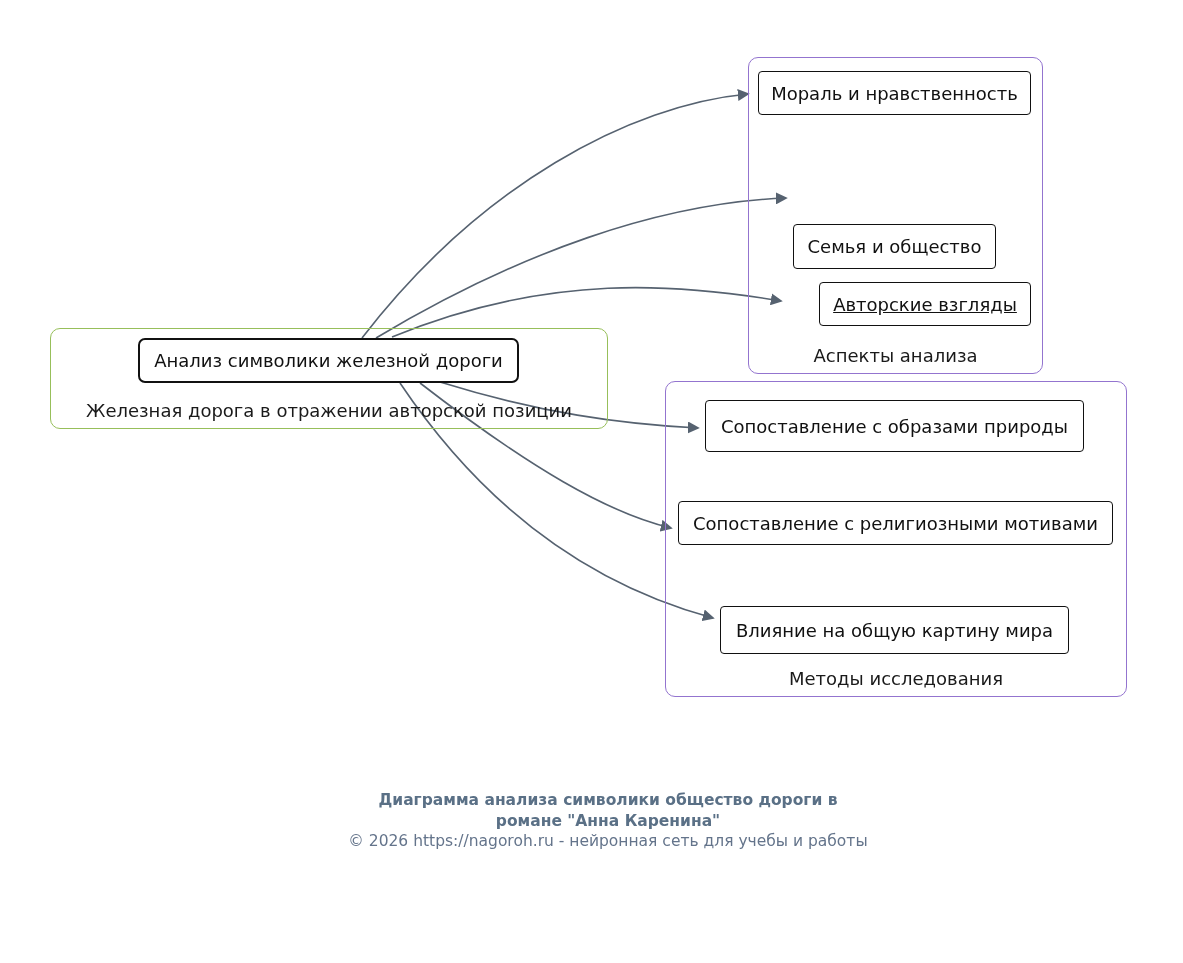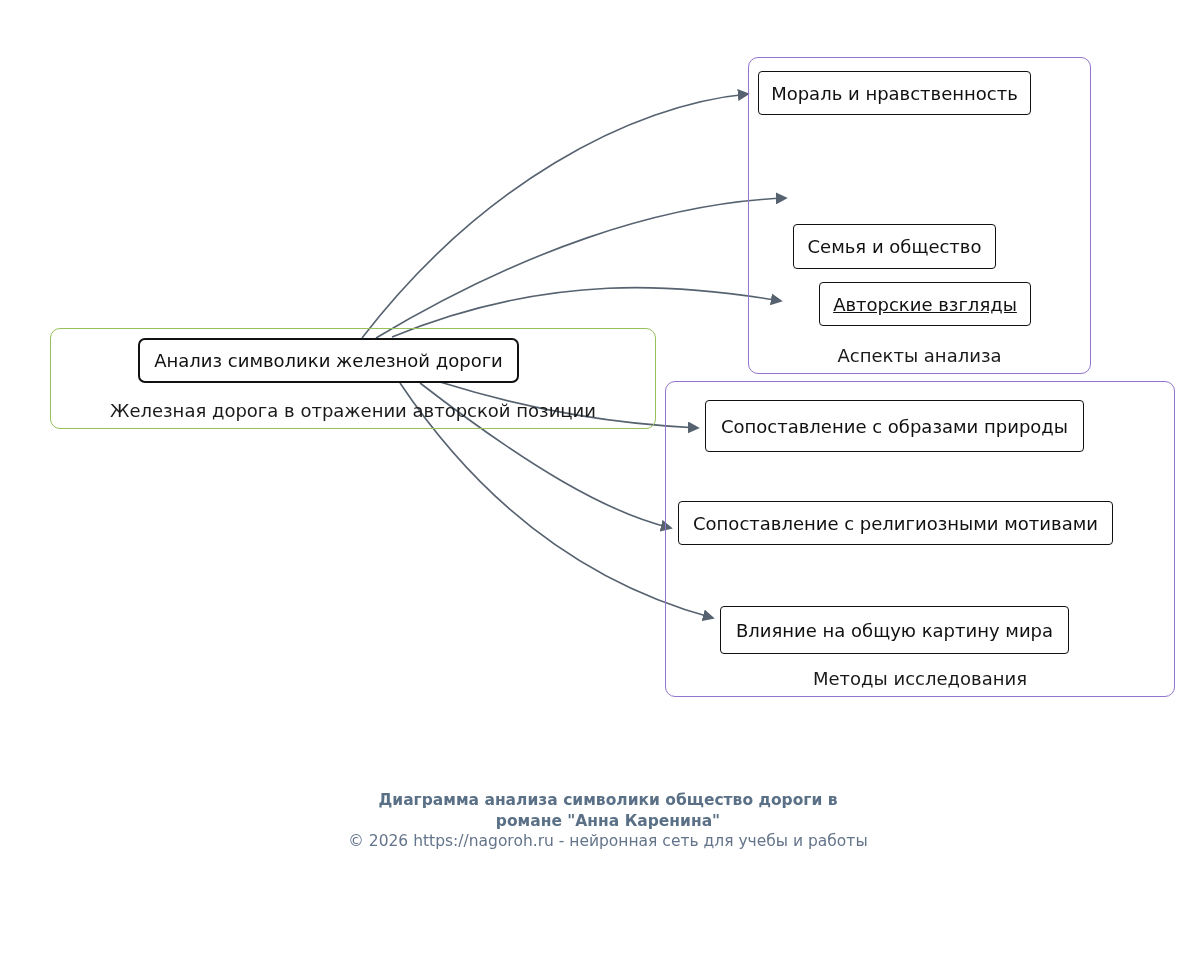--- a/index.html
+++ b/index.html
@@ -18,21 +18,20 @@
   .edges {
     position: absolute;
     left: 0; top: 0;
     width: 1183px; height: 963px;
     pointer-events: none;
   }
   .group {
     position: absolute;
     border-radius: 10px;
     background: transparent;
-    padding-left: 48px;
   }
   .group-main   { border: 1.5px solid #97bf5a; }
   .group-purple { border: 1.5px solid #9374cf; }
   .group-label {
     position: absolute;
     bottom: 7px;
     left: 0;
     width: 100%;
     text-align: center;
     font-size: 18px;

